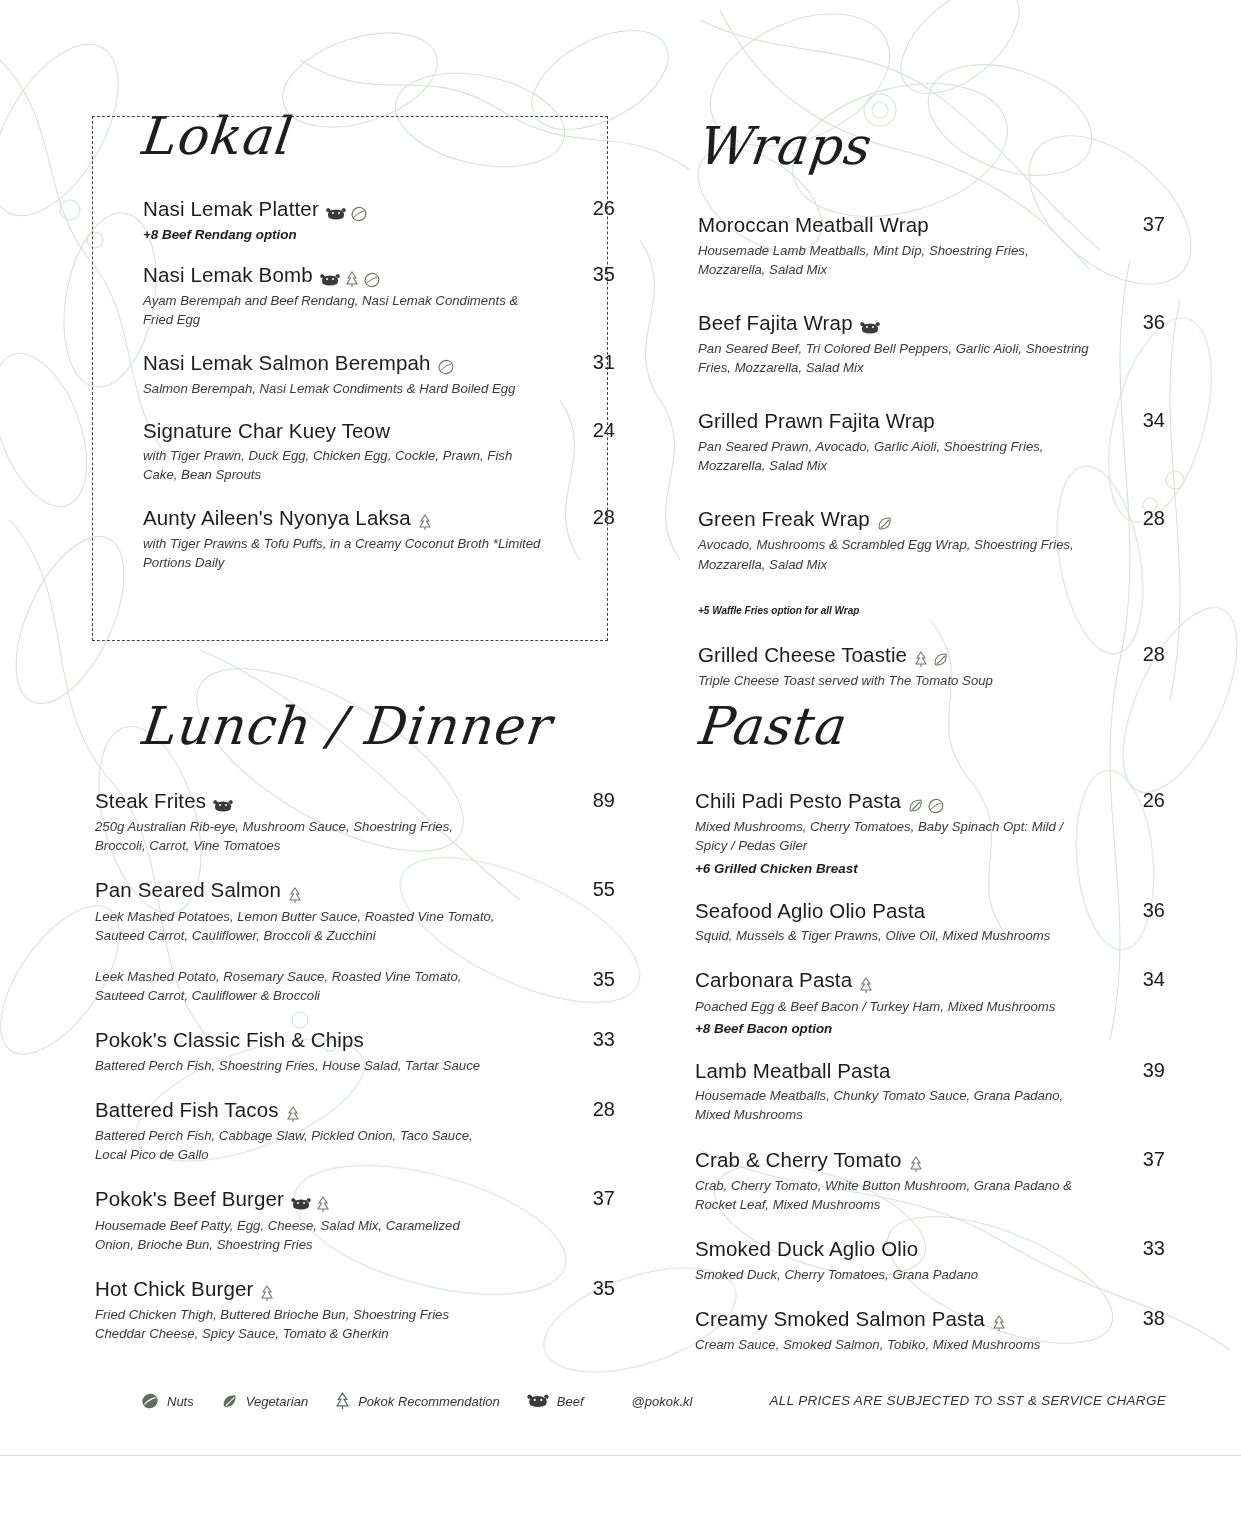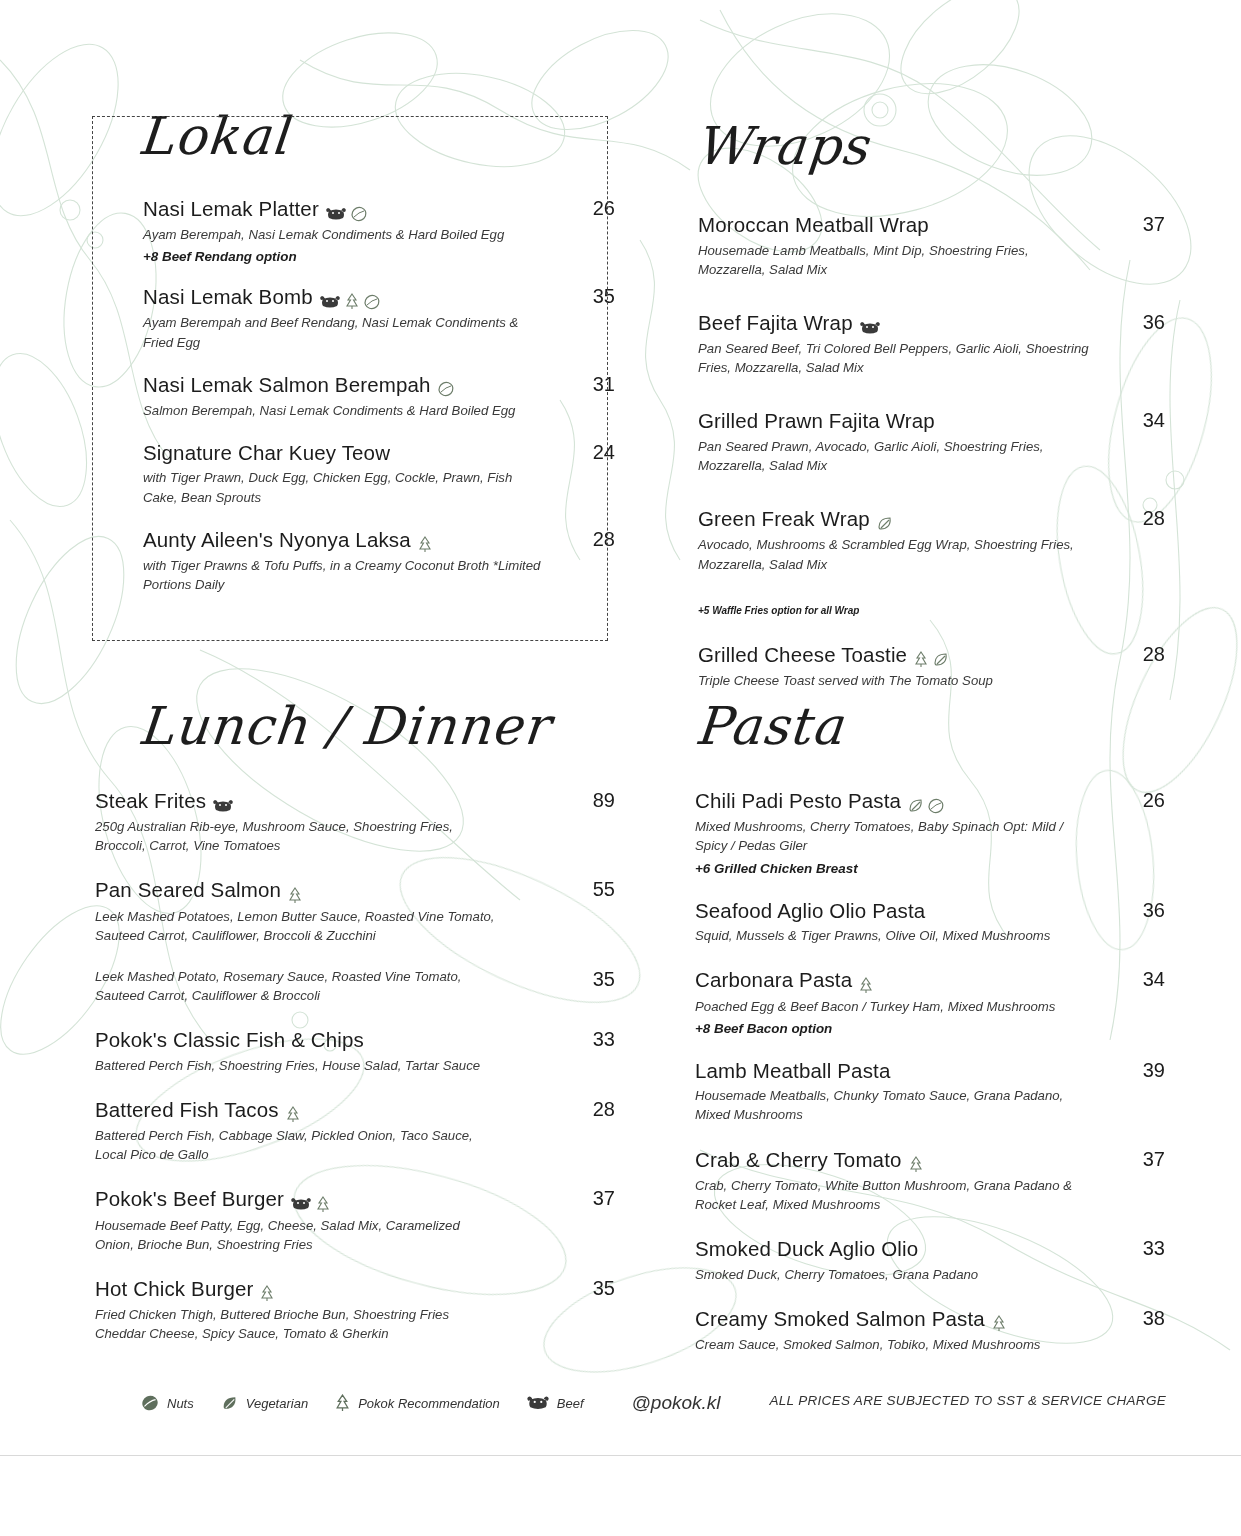--- a/index.html
+++ b/index.html
@@ -148,21 +148,21 @@
     top: 1392px;
     display: flex;
     align-items: center;
     gap: 26px;
     font-family: "Liberation Sans", sans-serif;
     font-style: italic;
     font-size: 13px;
     color: #333;
   }
   .legend .entry { display: flex; align-items: center; gap: 7px; }
-  .handle { margin-left: 22px; font-style: italic; font-size: 19px; color: #333; }
+  .handle { margin-left: 22px; font-style: italic; font-size: 13px; color: #333; }
 
   .sst-note {
     position: absolute;
     right: 75px;
     top: 1393px;
     font-family: "Liberation Sans", sans-serif;
     font-style: italic;
     font-size: 13.5px;
     letter-spacing: 0.3px;
     color: #333;
@@ -264,21 +264,20 @@
       <div class="item">
         <span class="item-name">Nasi Lemak Platter</span><span class="icons"><svg width="22" height="14" viewBox="0 0 22 14">
               <path d="M2 5 q-2 -3 1 -4 q2 0 3 3 M20 5 q2 -3 -1 -4 q-2 0 -3 3 M4 4 q7 -3 14 0 q2 4 0 7 q-7 3 -14 0 q-2 -3 0 -7 z" fill="#3a3a3a"></path>
               <circle cx="8" cy="6" r="1" fill="#fff"></circle>
               <circle cx="14" cy="6" r="1" fill="#fff"></circle>
             </svg><svg width="18" height="16" viewBox="0 0 18 16">
               <ellipse cx="9" cy="8" rx="7" ry="6.5" fill="none" stroke="#6d7d6a" stroke-width="1.2" transform="rotate(-25 9 8)"></ellipse>
               <path d="M4 11 Q9 6 14 5" stroke="#6d7d6a" stroke-width="1" fill="none"></path>
             </svg></span>
         <span class="price">26</span>
-        <div class="item-desc">Ayam Berempah, Nasi Lemak Condiments &amp; Hard Boiled Egg</div>
         <div class="item-note">+8 Beef Rendang option</div>
       </div>
 
       <div class="item">
         <span class="item-name">Nasi Lemak Bomb</span><span class="icons"><svg width="22" height="14" viewBox="0 0 22 14">
               <path d="M2 5 q-2 -3 1 -4 q2 0 3 3 M20 5 q2 -3 -1 -4 q-2 0 -3 3 M4 4 q7 -3 14 0 q2 4 0 7 q-7 3 -14 0 q-2 -3 0 -7 z" fill="#3a3a3a"></path>
               <circle cx="8" cy="6" r="1" fill="#fff"></circle>
               <circle cx="14" cy="6" r="1" fill="#fff"></circle>
             </svg><svg width="16" height="17" viewBox="0 0 16 17">
               <path d="M8 1 L12 7 H9.5 L13 13 H3 L6.5 7 H4 Z M8 13 V16" stroke="#6d7d6a" stroke-width="1.1" fill="none"></path>

